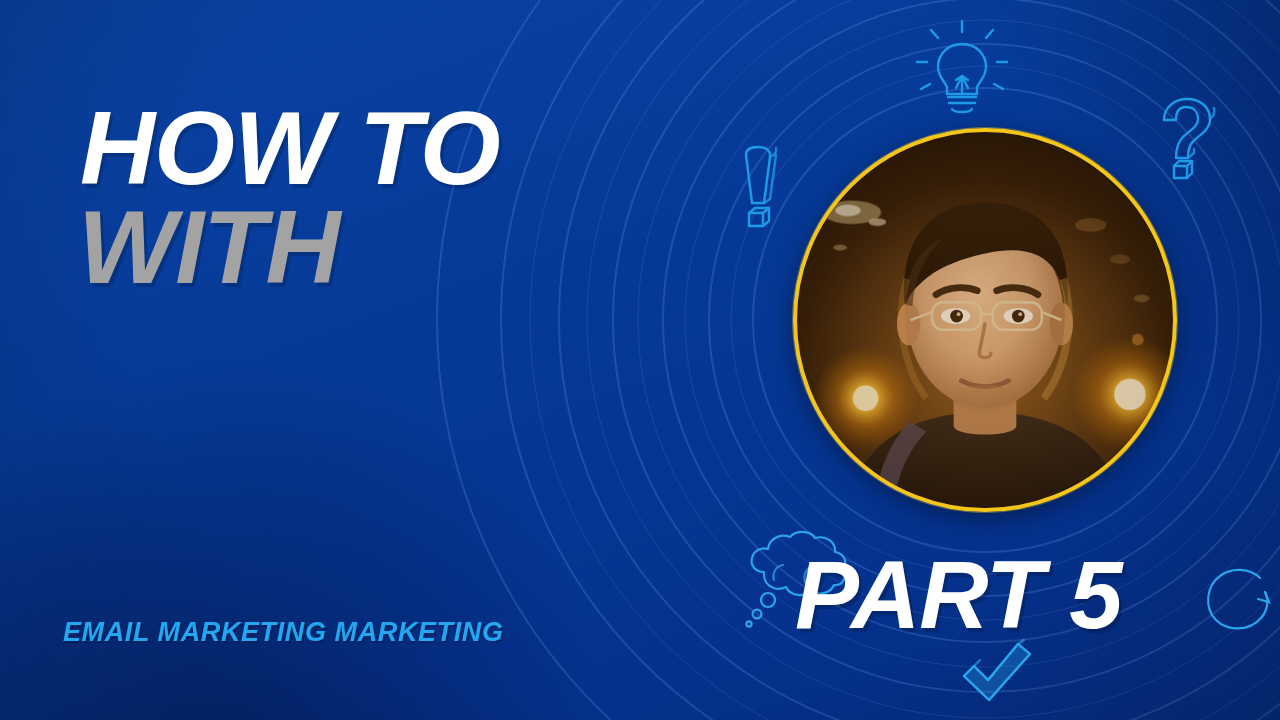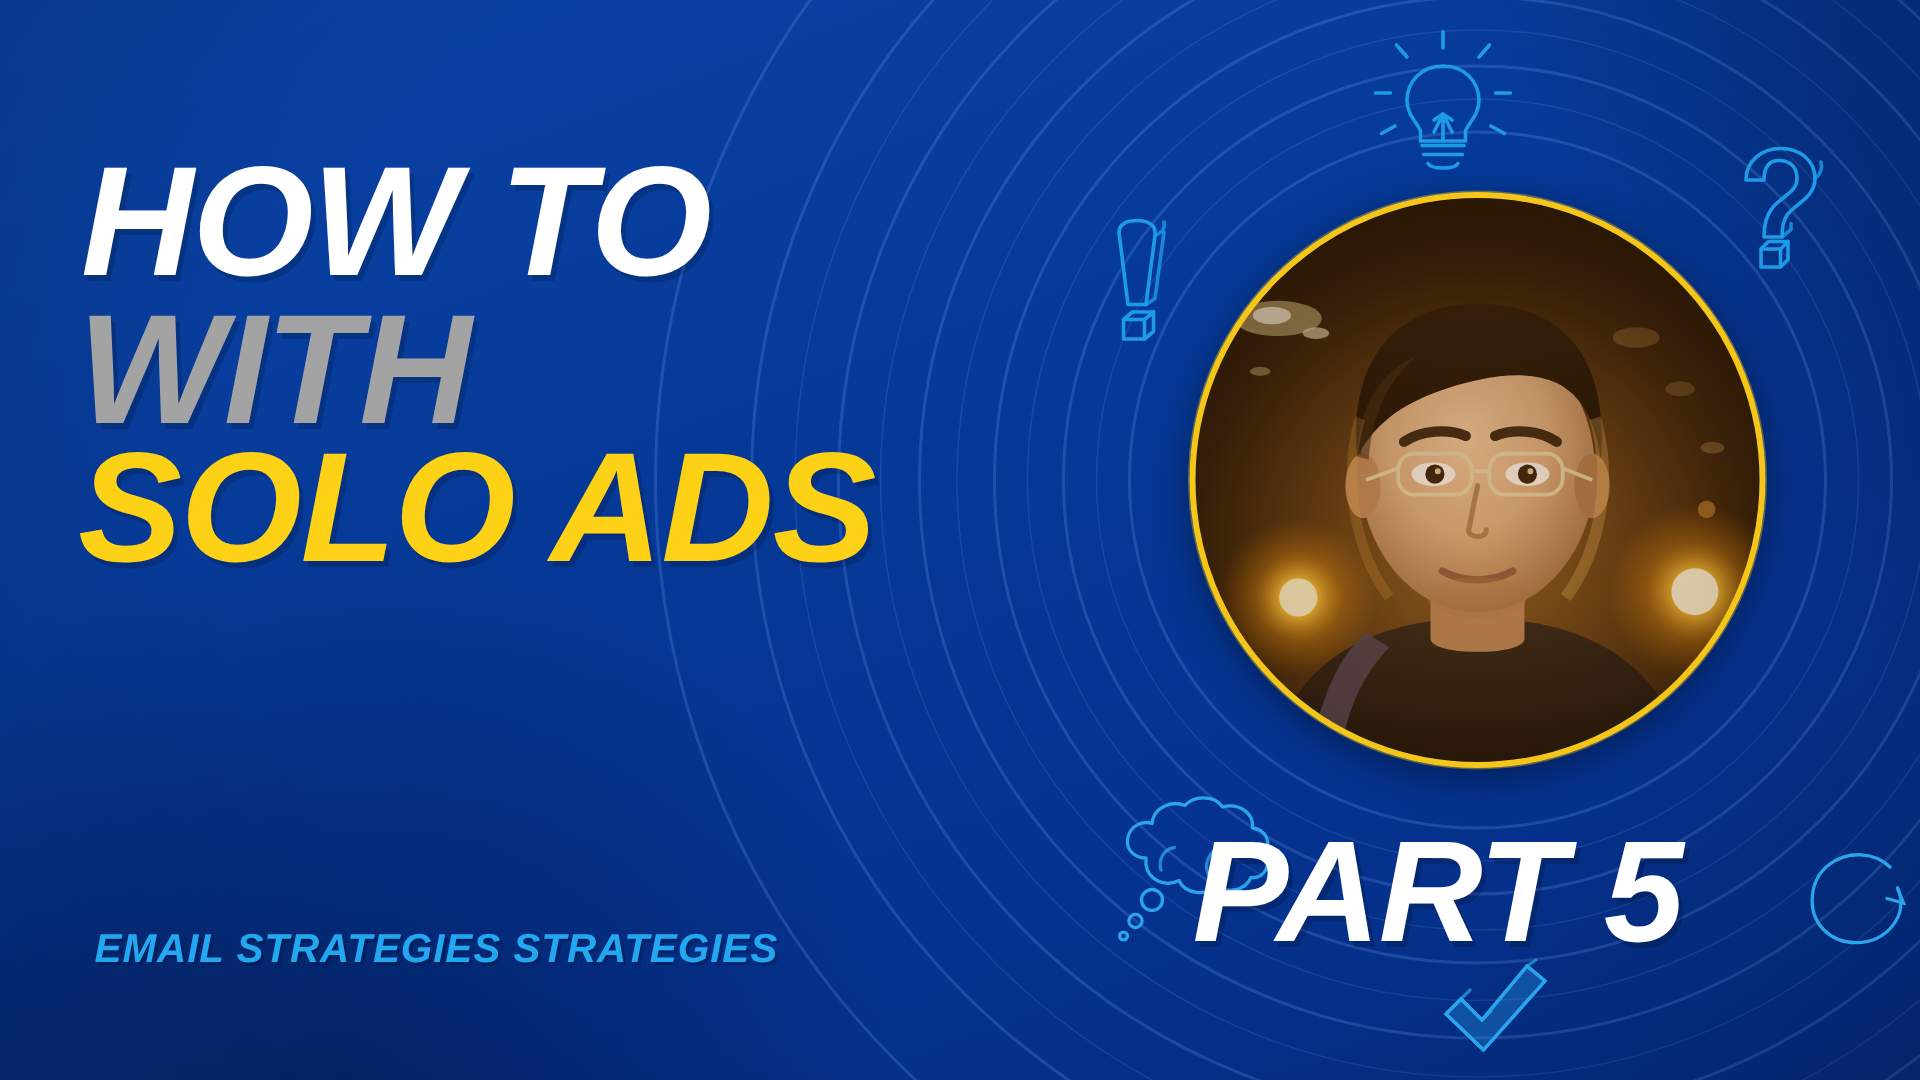--- a/index.html
+++ b/index.html
@@ -46,21 +46,21 @@
     position:absolute; inset:4px;
     border-radius:50%;
     overflow:hidden;
     background:#140A04;
   }
   .portrait-photo svg { display:block; width:100%; height:100%; }
 
   
   .headline {
     position:absolute;
-    left:52px; top:100px;
+    left:78px; top:100px;
     width:700px;
   }
   .hl-line {
     font-style:italic;
     font-weight:bold;
     letter-spacing:-1px;
     line-height:0.93;
     white-space:nowrap;
     text-shadow:3px 4px 0 rgba(0,0,0,0.16);
   }
@@ -297,20 +297,19 @@
   <div class="doodle d-circ">
     <svg width="82" height="82" viewBox="0 0 82 82" fill="none" stroke="#2BA4EE" stroke-width="2.2" stroke-linecap="round">
       <path d="M62 16 C52 6 34 5 22 14 C8 24 6 46 18 58 C30 70 52 69 63 56 C70 48 71 38 67 30"></path>
       <path d="M67 30 L71 40 L60 37"></path>
     </svg>
   </div>
 
   <div class="headline">
     <div class="hl-line hl-1">HOW TO</div>
     <div class="hl-line hl-3">WITH</div>
-    <div class="hl-line hl-4">SOLO ADS</div>
-  </div>
-
-  <div class="subtitle">EMAIL STRATEGIES STRATEGIES</div>
+  </div>
+
+  <div class="subtitle">EMAIL MARKETING MARKETING</div>
 
   <div class="part-badge">PART 5</div>
 
 </div>
 
 </body></html>

